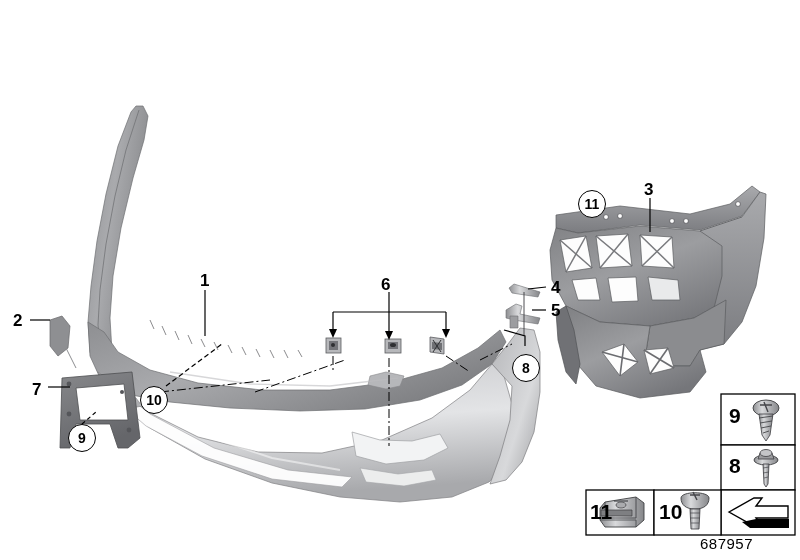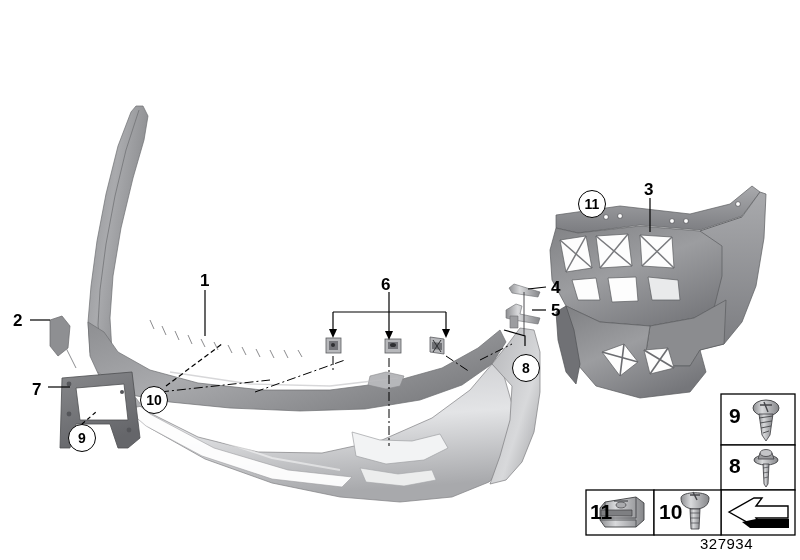--- a/index.html
+++ b/index.html
@@ -318,14 +318,14 @@
         <path d="M691,523 L699,523"></path>
       </g>
     </g>
   </svg>
 
   <div class="grid-num" style="left:729px;top:404px">9</div>
   <div class="grid-num" style="left:729px;top:454px">8</div>
   <div class="grid-num" style="left:590px;top:500px">11</div>
   <div class="grid-num" style="left:659px;top:500px">10</div>
 
-  <div id="partid">327934</div>
+  <div id="partid">687957</div>
 </div>
 
 </body></html>

